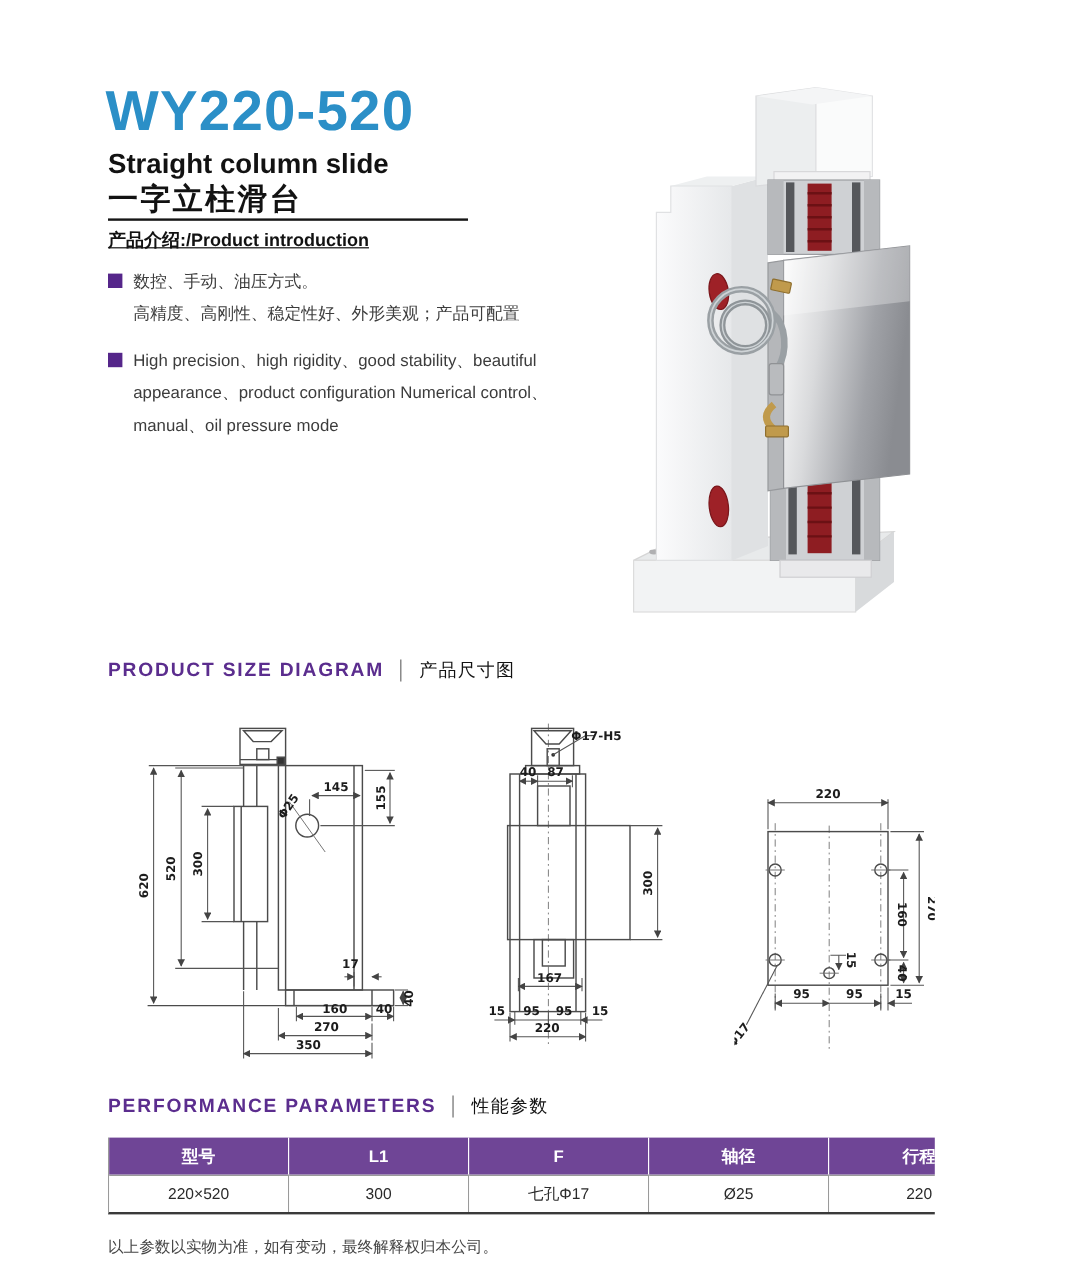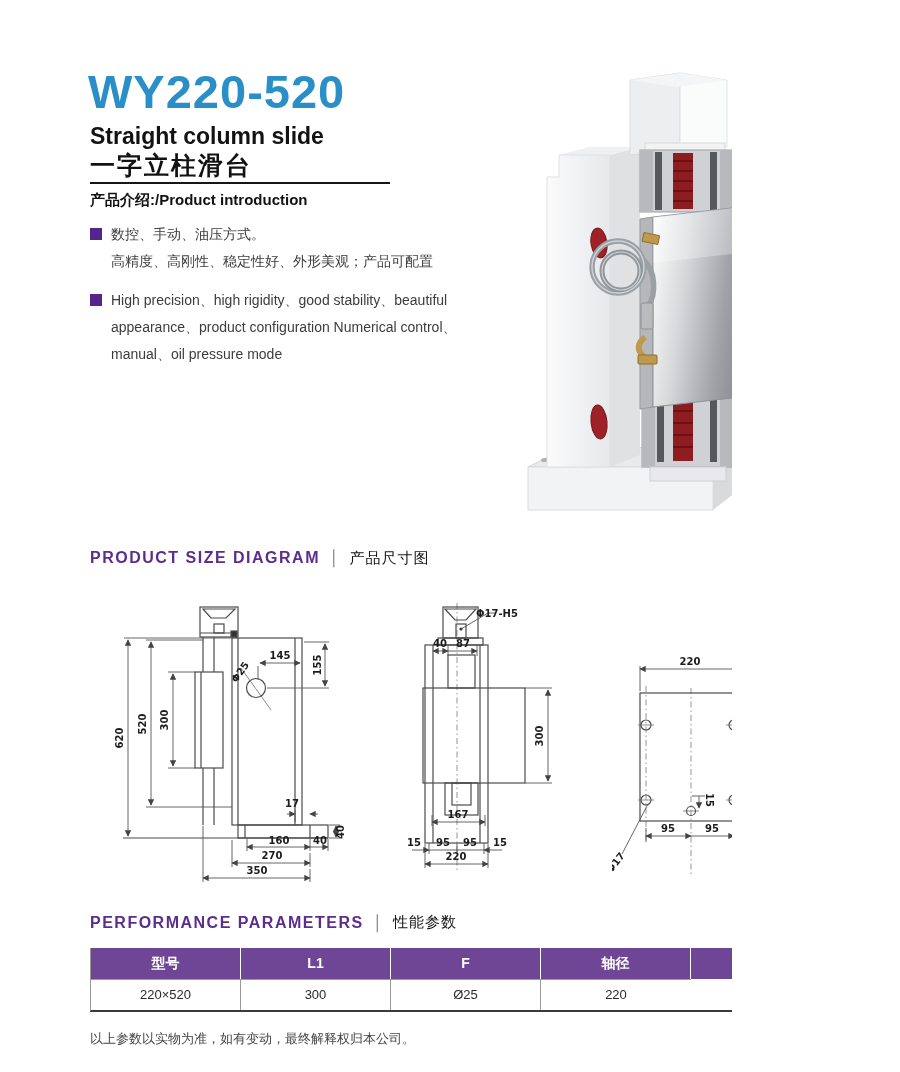--- a/index.html
+++ b/index.html
@@ -1,24 +1,24 @@
 <!DOCTYPE html>
 <html style="--accent-blue: #2b8fc7; --accent-purple: #5b2d8e; --bullet-purple: #55268a; --table-header: #6f4596; --red-accent: #9e2127;"><head>
 <meta charset="utf-8">
 <style>
   html,body { margin:0; padding:0; background:#fff; }
   .page { position:relative; width:732px; height:1072px; background:#ffffff;
-          font-family:"Liberation Sans","DejaVu Sans",sans-serif; overflow:hidden; }
+          font-family:"Liberation Sans","DejaVu Sans",sans-serif; overflow:hidden;padding-left:47px; }
 
   .model-title { position:absolute; left:88px; top:66px; margin:0; font-size:47px; line-height:1.1;
                  font-weight:bold; color:var(--accent-blue,#2b8fc7); letter-spacing:1px; }
   .sub-en { position:absolute; left:90px; top:123px; font-size:23px; font-weight:bold; color:#121212; }
   .sub-zh { position:absolute; left:90px; top:149px; font-size:25px; font-weight:bold; color:#121212; letter-spacing:2px; }
   .rule   { position:absolute; left:90px; top:182px; width:300px; height:2px; background:#161616; }
-  .intro-label { position:absolute; left:90px; top:191px; font-size:15px; font-weight:bold; color:#121212; }
+  .intro-label { position:absolute; left:90px; top:191px; font-size:15px; font-weight:bold; color:#121212;text-decoration:underline; }
 
   .bullet { position:absolute; left:90px; width:430px; display:flex; gap:9px;
             font-size:14px; color:#3c3c3c; line-height:27px; }
   .bullet .sq { width:12px; height:12px; background:var(--bullet-purple,#55268a); margin-top:7px; flex:none; }
   .b1 { top:221px; } .b2 { top:287px; }
 
   .section-head { position:absolute; left:90px; display:flex; align-items:baseline; gap:10px; }
   .section-head .en { color:var(--accent-purple,#5b2d8e); font-weight:bold; font-size:16px; letter-spacing:1.5px; }
   .section-head .pipe { color:#777; font-size:15px; }
   .section-head .zh { color:#121212; font-weight:normal; font-size:15px; letter-spacing:1px; }
@@ -348,20 +348,21 @@
     <div class="trow">
       <div class="th">型号</div>
       <div class="th">L1</div>
       <div class="th">F</div>
       <div class="th">轴径</div>
       <div class="th">行程</div>
     </div>
     <div class="trow">
       <div class="td">220×520</div>
       <div class="td">300</div>
+      <div class="td">七孔Φ17</div>
       <div class="td">Ø25</div>
       <div class="td">220</div>
     </div>
   </div>
 
   <div class="footer-note">以上参数以实物为准，如有变动，最终解释权归本公司。</div>
 
 </div>
 
 </body></html>

